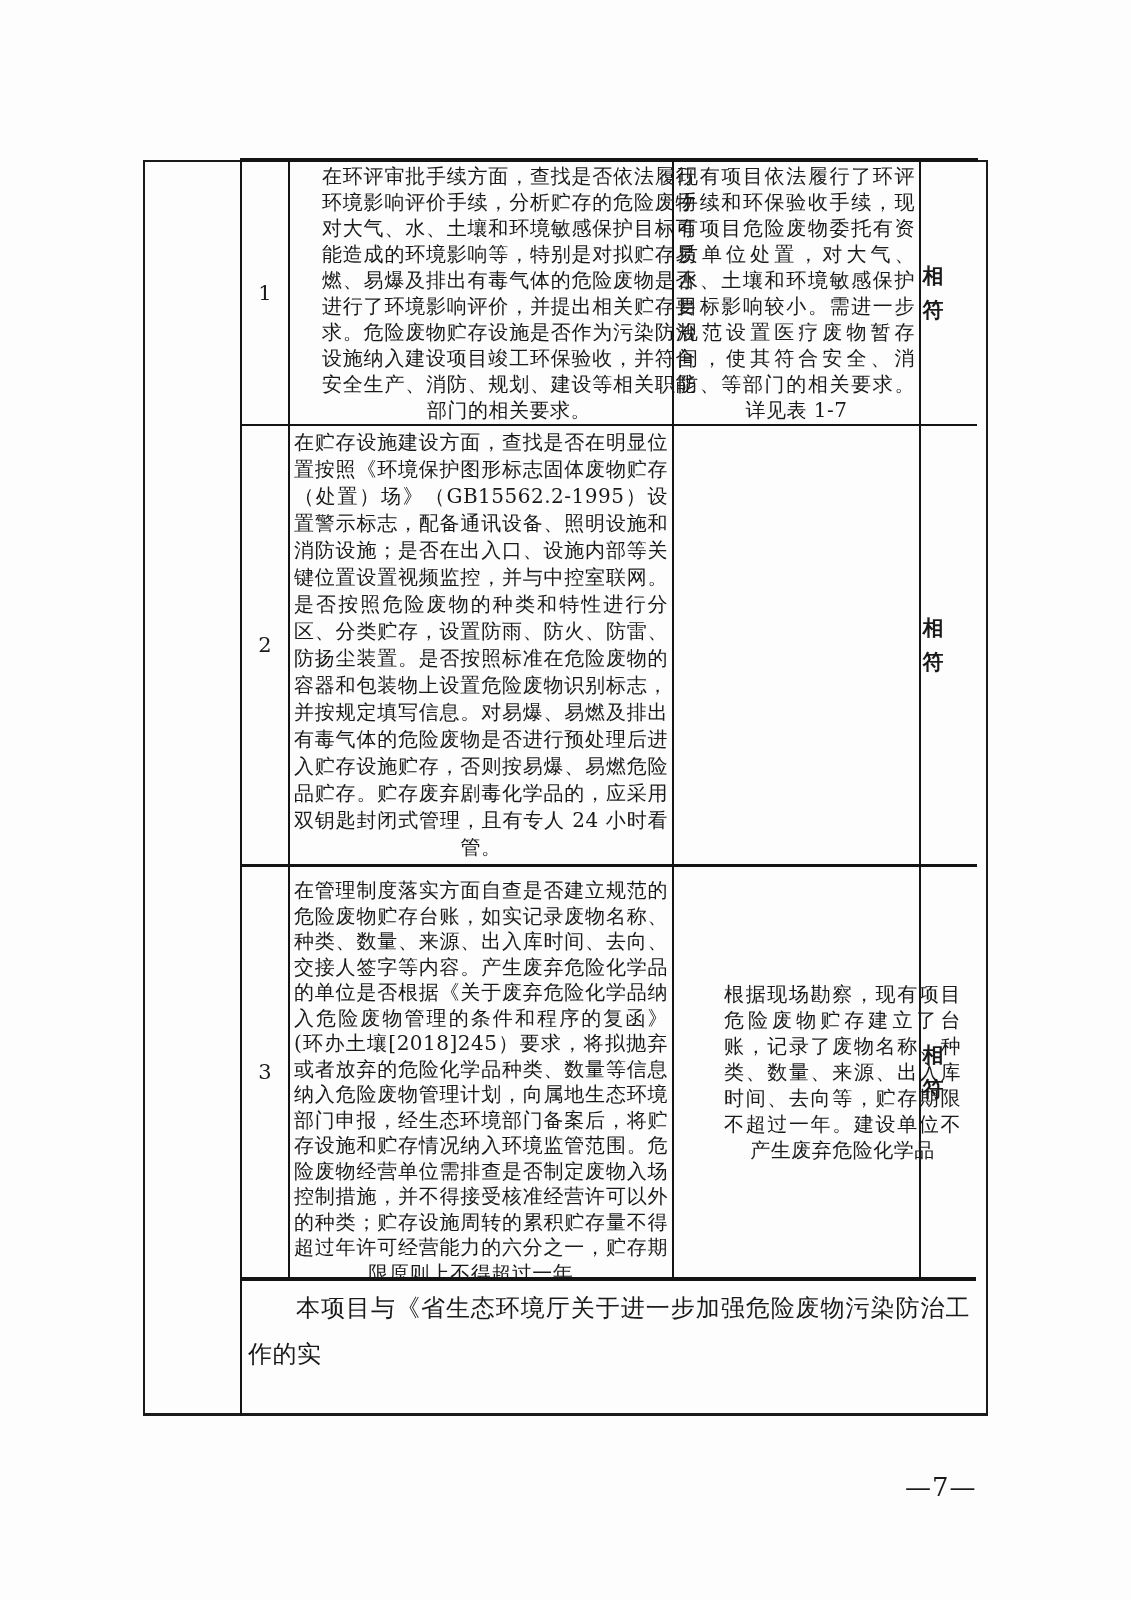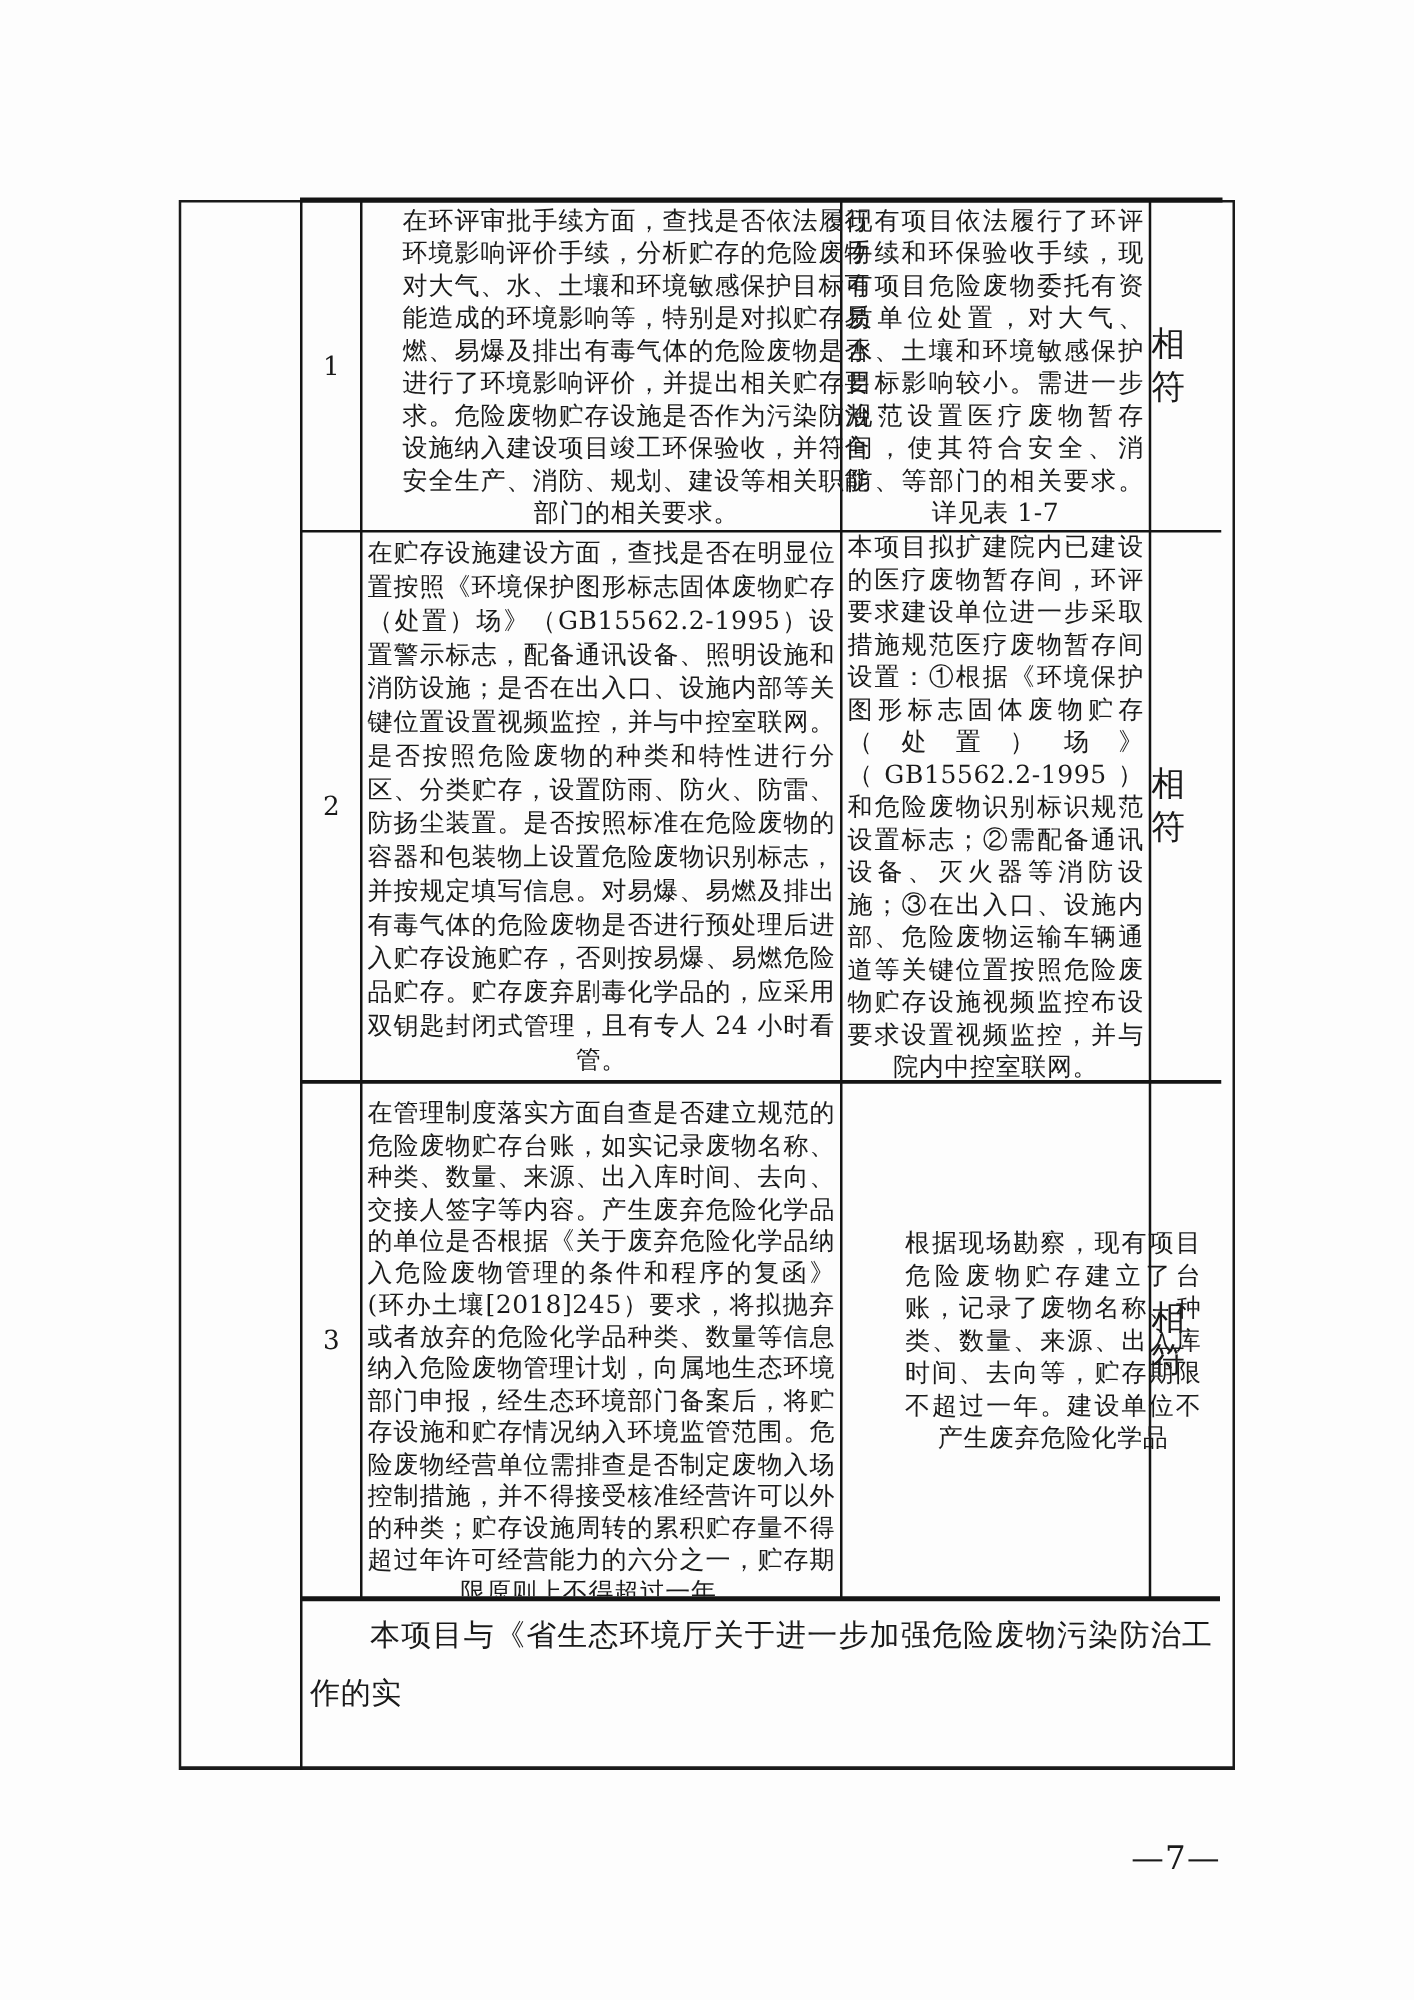--- a/index.html
+++ b/index.html
@@ -29,22 +29,22 @@
     padding:0 4px;
     letter-spacing:0.5px;
   }
   .req-txt{line-height:26px;}
   .r2 .req-txt{line-height:27px;}
   .r3 .req-txt{line-height:25.5px;margin-top:20px;}
   .ana-txt{line-height:26px;}
   .num-txt{font-size:21px;text-align:center;}
   .conc-wrap{display:flex;justify-content:center;}
   .conc-txt{
-    width:24px;font-size:27px;line-height:34px;
-    word-break:break-all;text-align:center;
+    width:24px;font-size:21px;line-height:34px;
+    word-break:break-all;text-align:center;font-weight:bold;
   }
   
   .below{
     position:absolute;left:248px;top:1285px;width:722px;height:128px;
     overflow:hidden;
   }
   .below p{
     margin:0;
     font-size:24px;line-height:46px;
     text-indent:2em;
@@ -88,23 +88,20 @@
   <div class="cell conc-wrap r1" style="left:921px;top:162px;width:65px;height:262px;">
     <div class="conc-txt">相符</div>
   </div>
 
   <div class="cell r2" style="left:242px;top:426px;width:46px;height:438px;">
     <div class="txt num-txt">2</div>
   </div>
   <div class="cell r2" style="left:290px;top:426px;width:382px;height:438px;">
     <div class="txt req-txt">在贮存设施建设方面，查找是否在明显位置按照《环境保护图形标志固体废物贮存（处置）场》（GB15562.2-1995）设置警示标志，配备通讯设备、照明设施和消防设施；是否在出入口、设施内部等关键位置设置视频监控，并与中控室联网。是否按照危险废物的种类和特性进行分区、分类贮存，设置防雨、防火、防雷、防扬尘装置。是否按照标准在危险废物的容器和包装物上设置危险废物识别标志，并按规定填写信息。对易爆、易燃及排出有毒气体的危险废物是否进行预处理后进入贮存设施贮存，否则按易爆、易燃危险品贮存。贮存废弃剧毒化学品的，应采用双钥匙封闭式管理，且有专人 24 小时看管。</div>
   </div>
-  <div class="cell r2" style="left:674px;top:426px;width:245px;height:438px;">
-    <div class="txt ana-txt">本项目拟扩建院内已建设的医疗废物暂存间，环评要求建设单位进一步采取措施规范医疗废物暂存间设置：①根据《环境保护图形标志固体废物贮存（处置）场》（GB15562.2-1995）和危险废物识别标识规范设置标志；②需配备通讯设备、灭火器等消防设施；③在出入口、设施内部、危险废物运输车辆通道等关键位置按照危险废物贮存设施视频监控布设要求设置视频监控，并与院内中控室联网。</div>
-  </div>
   <div class="cell conc-wrap r2" style="left:921px;top:426px;width:65px;height:438px;">
     <div class="conc-txt">相符</div>
   </div>
 
   <div class="cell r3" style="left:242px;top:867px;width:46px;height:410px;">
     <div class="txt num-txt">3</div>
   </div>
   <div class="cell r3" style="left:290px;top:867px;width:382px;height:410px;">
     <div class="txt req-txt">在管理制度落实方面自查是否建立规范的危险废物贮存台账，如实记录废物名称、种类、数量、来源、出入库时间、去向、交接人签字等内容。产生废弃危险化学品的单位是否根据《关于废弃危险化学品纳入危险废物管理的条件和程序的复函》(环办土壤[2018]245）要求，将拟抛弃或者放弃的危险化学品种类、数量等信息纳入危险废物管理计划，向属地生态环境部门申报，经生态环境部门备案后，将贮存设施和贮存情况纳入环境监管范围。危险废物经营单位需排查是否制定废物入场控制措施，并不得接受核准经营许可以外的种类；贮存设施周转的累积贮存量不得超过年许可经营能力的六分之一，贮存期限原则上不得超过一年。</div>
   </div>

